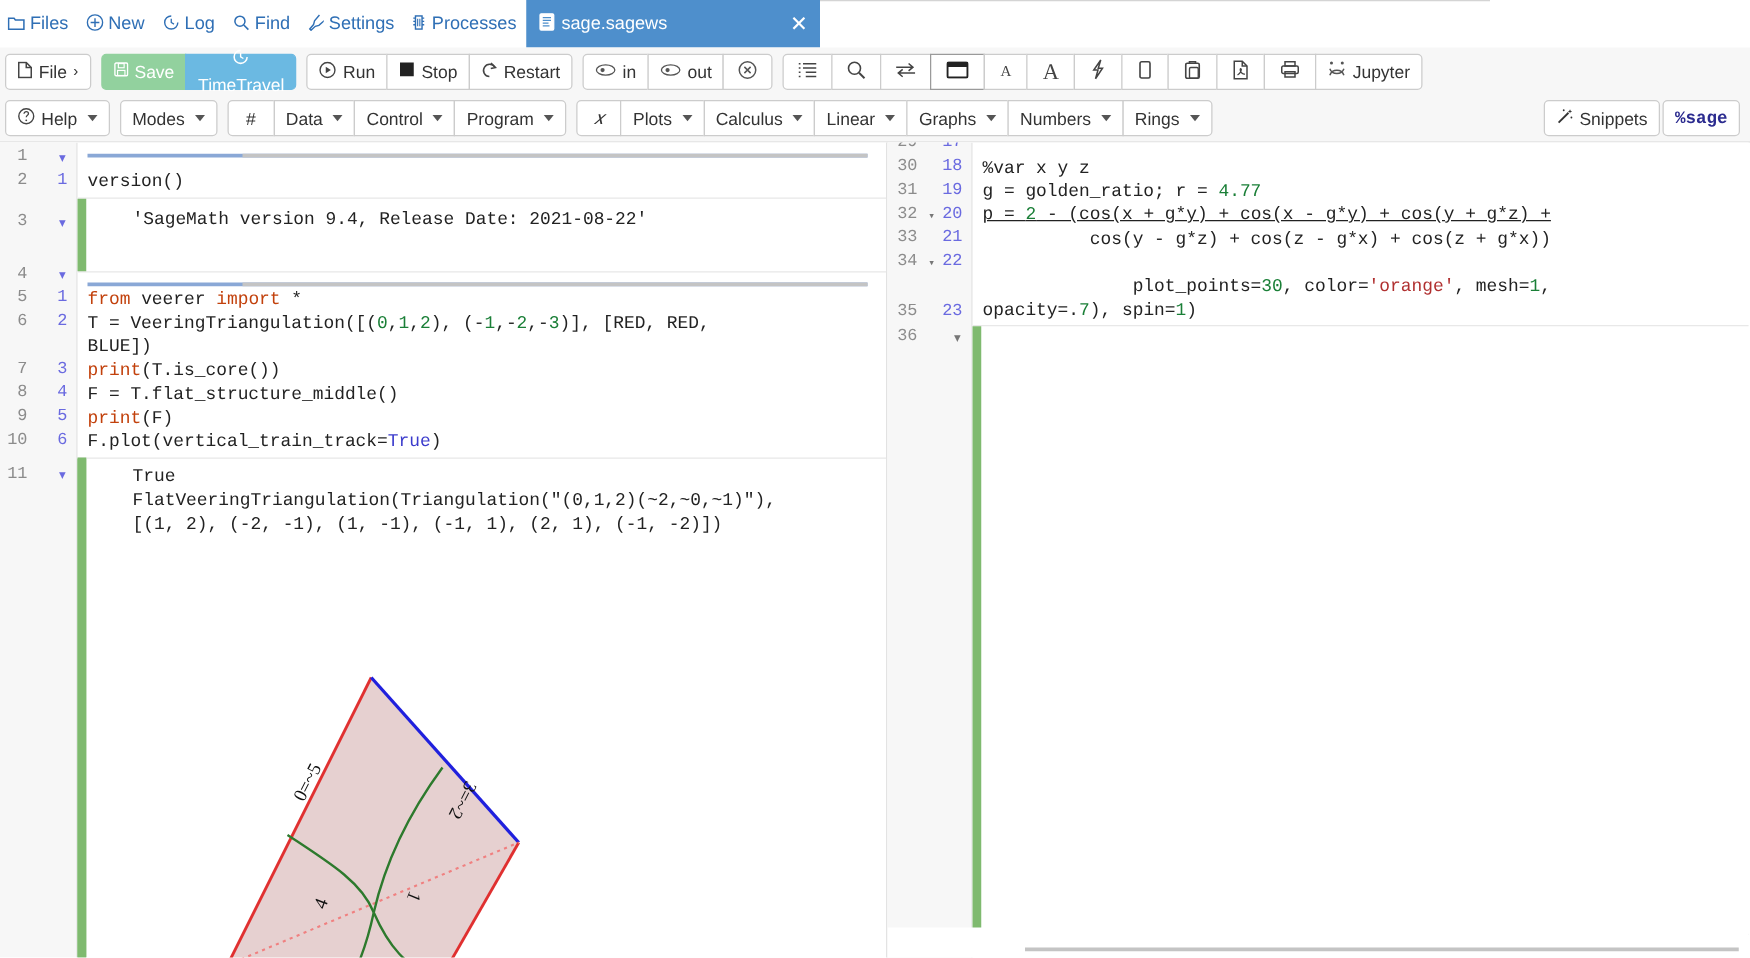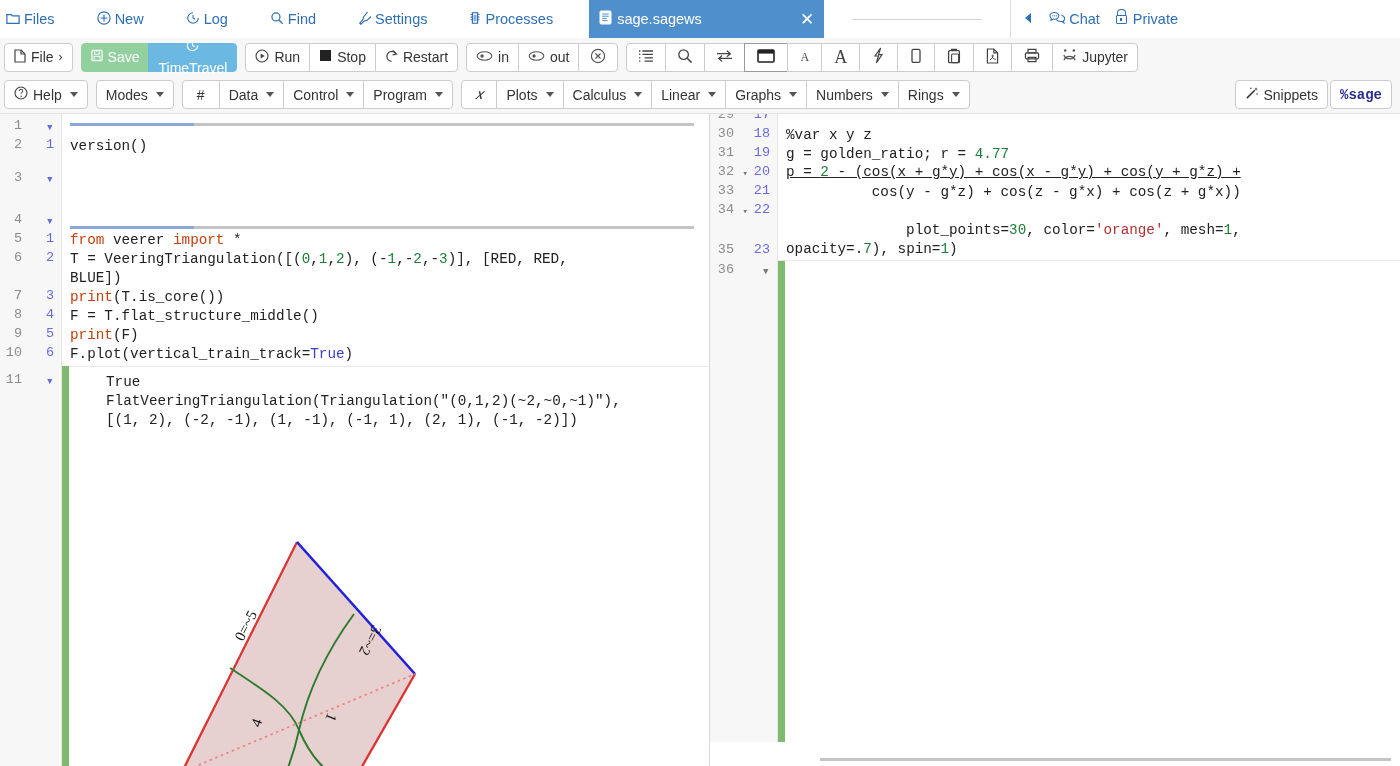--- a/index.html
+++ b/index.html
@@ -9,21 +9,21 @@
     overflow: hidden;
     background: #fff;
     font-family: "Liberation Sans", sans-serif;
     -webkit-font-smoothing: antialiased;
   }
 
   
   #tabbar {
     position: absolute; left: 0; top: 0; width: 1192px; height: 38px;
     background: #fff;
-    display: flex; align-items: center; gap: 28px;
+    display: flex; align-items: flex-start;
   }
   .topnav {
     display: flex; align-items: center; gap: 4px;
     padding: 0 8px 0 6px;
     font-size: 14.5px; color: #2f6fb5;
     cursor: pointer; white-space: nowrap;
     height: 38px;
   }
   .topnav .ic { font-size: 13px; line-height: 1; }
   .filetab {
@@ -211,45 +211,20 @@
           <rect x="1" y="1" width="11" height="13" rx="1" fill="#fff" stroke="#fff" stroke-width="1"></rect>
           <path d="M3.2 4h6.6M3.2 6.2h6.6M3.2 8.4h4.6M3.2 10.6h5.4" stroke="#4e8fcc" stroke-width="1"></path>
         </svg>
     </span>
     <span class="tabname">sage.sagews</span>
     <span class="tabclose">✕</span>
   </div>
 
   <div id="tabbar-spacer"></div>
 
-  <div id="tabbar-right">
-    <div class="topnav">
-      <span class="ic">
-        <svg width="10" height="12" viewBox="0 0 10 12">
-            <path d="M8 1 2 6l6 5z" fill="#2f6fb5"></path>
-          </svg>
-      </span>
-    </div>
-    <div class="topnav">
-      <span class="ic">
-        <svg width="16" height="14" viewBox="0 0 17 15">
-            <path d="M1 5.2c0-2 2.1-3.6 4.7-3.6s4.7 1.6 4.7 3.6S8.3 8.8 5.7 8.8c-.5 0-1 0-1.4-.1L2 10l.5-1.8C1.6 7.4 1 6.4 1 5.2z" fill="none" stroke="#2f6fb5" stroke-width="1.2"></path>
-            <path d="M7.8 9.3c.9 1.2 2.7 2 4.6 2 .4 0 .9 0 1.3-.1l2.2 1.5-.6-1.9c.9-.7 1.4-1.6 1.4-2.7 0-1.7-1.5-3.1-3.6-3.5" fill="none" stroke="#2f6fb5" stroke-width="1.2"></path>
-            <circle cx="4" cy="5.2" r=".7" fill="#2f6fb5"></circle>
-            <circle cx="6" cy="5.2" r=".7" fill="#2f6fb5"></circle>
-            <circle cx="8" cy="5.2" r=".7" fill="#2f6fb5"></circle>
-          </svg>
-      </span>
-      <span>Chat</span>
-    </div>
-    <div class="topnav" style="padding-right:14px;">
-      <span class="lockicon"></span>
-      <span>Private</span>
-    </div>
-  </div>
 </div>
 
 <div id="toolbar1">
 
   <div class="btngrp">
     <div class="btn single">
       <span>
         <svg width="12" height="14" viewBox="0 0 12 14">
             <path d="M1 1h6l4 4v8H1z" fill="none" stroke="#444" stroke-width="1.2"></path>
             <path d="M7 1v4h4" fill="none" stroke="#444" stroke-width="1.2"></path>
@@ -577,20 +552,24 @@
         </div>
     </div>
 
     <div class="codearea">
 
       <div class="inputbar" style="top:9px;width:624px;">
         <div class="rest" style="left:124px;width:500px;"></div>
       </div>
       <div class="codeline" style="top:23px;">version()</div>
 
+      <div class="outblock" style="top:44px;height:60px;">
+        <div class="outbar"></div>
+        <div class="outtext" style="left:44px;top:8px;">'SageMath version 9.4, Release Date: 2021-08-22'</div>
+      </div>
 
       <div class="inputbar" style="top:112px;width:624px;">
         <div class="rest" style="left:124px;width:500px;"></div>
       </div>
 
       <div class="codeline" style="top:117px;"><span class="kw">from</span> veerer <span class="kw">import</span> *</div>
       <div class="codeline" style="top:136px;">T = VeeringTriangulation([(<span class="num">0</span>,<span class="num">1</span>,<span class="num">2</span>), (-<span class="num">1</span>,-<span class="num">2</span>,-<span class="num">3</span>)], [RED, RED,</div>
       <div class="codeline" style="top:155px;">BLUE])</div>
       <div class="codeline" style="top:174px;"><span class="kw">print</span>(T.is_core())</div>
       <div class="codeline" style="top:193px;">F = T.flat_structure_middle()</div>

